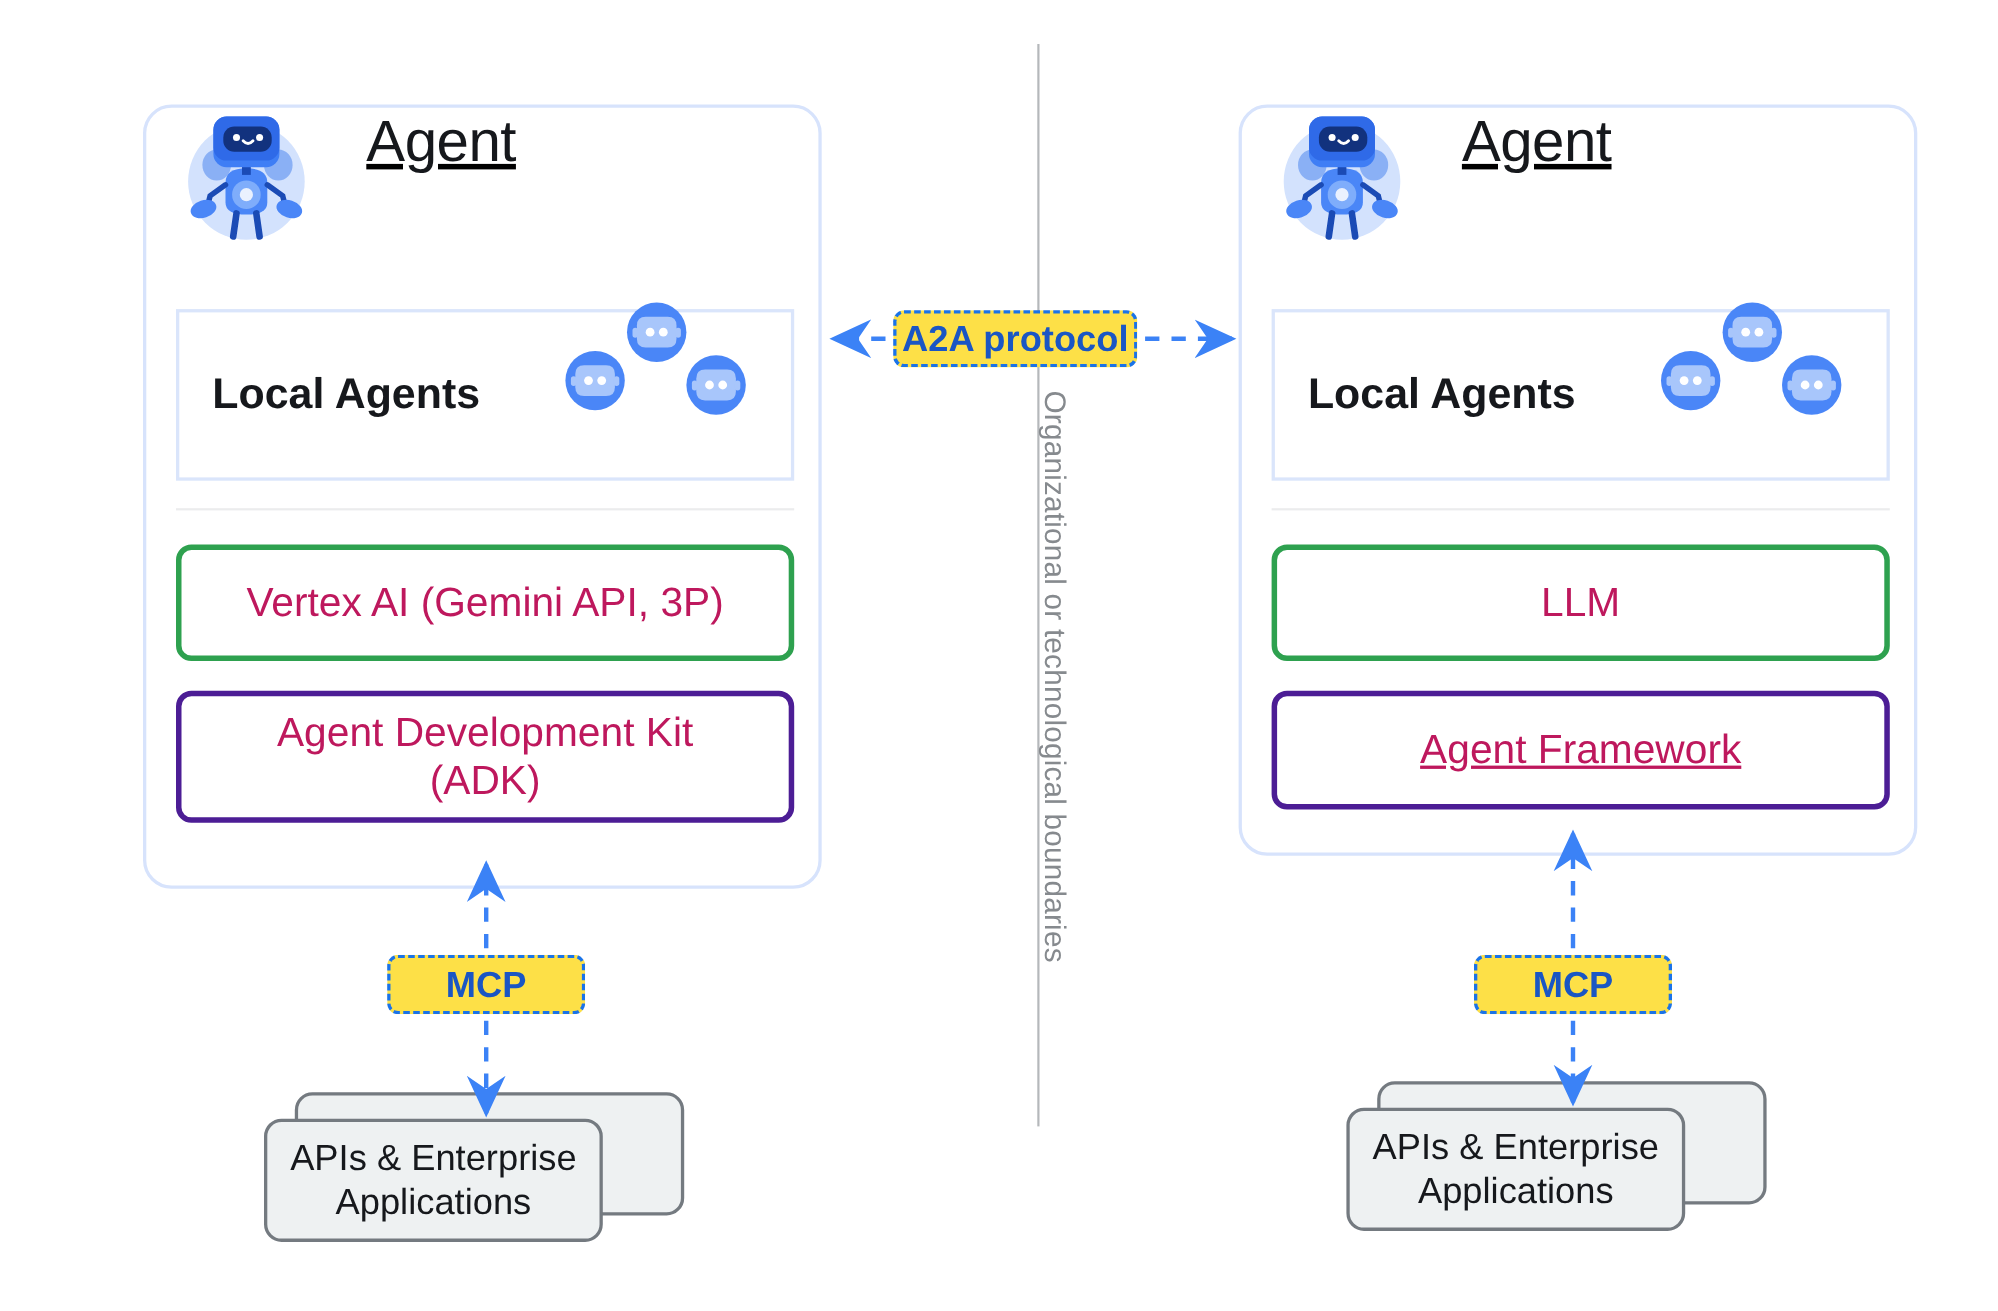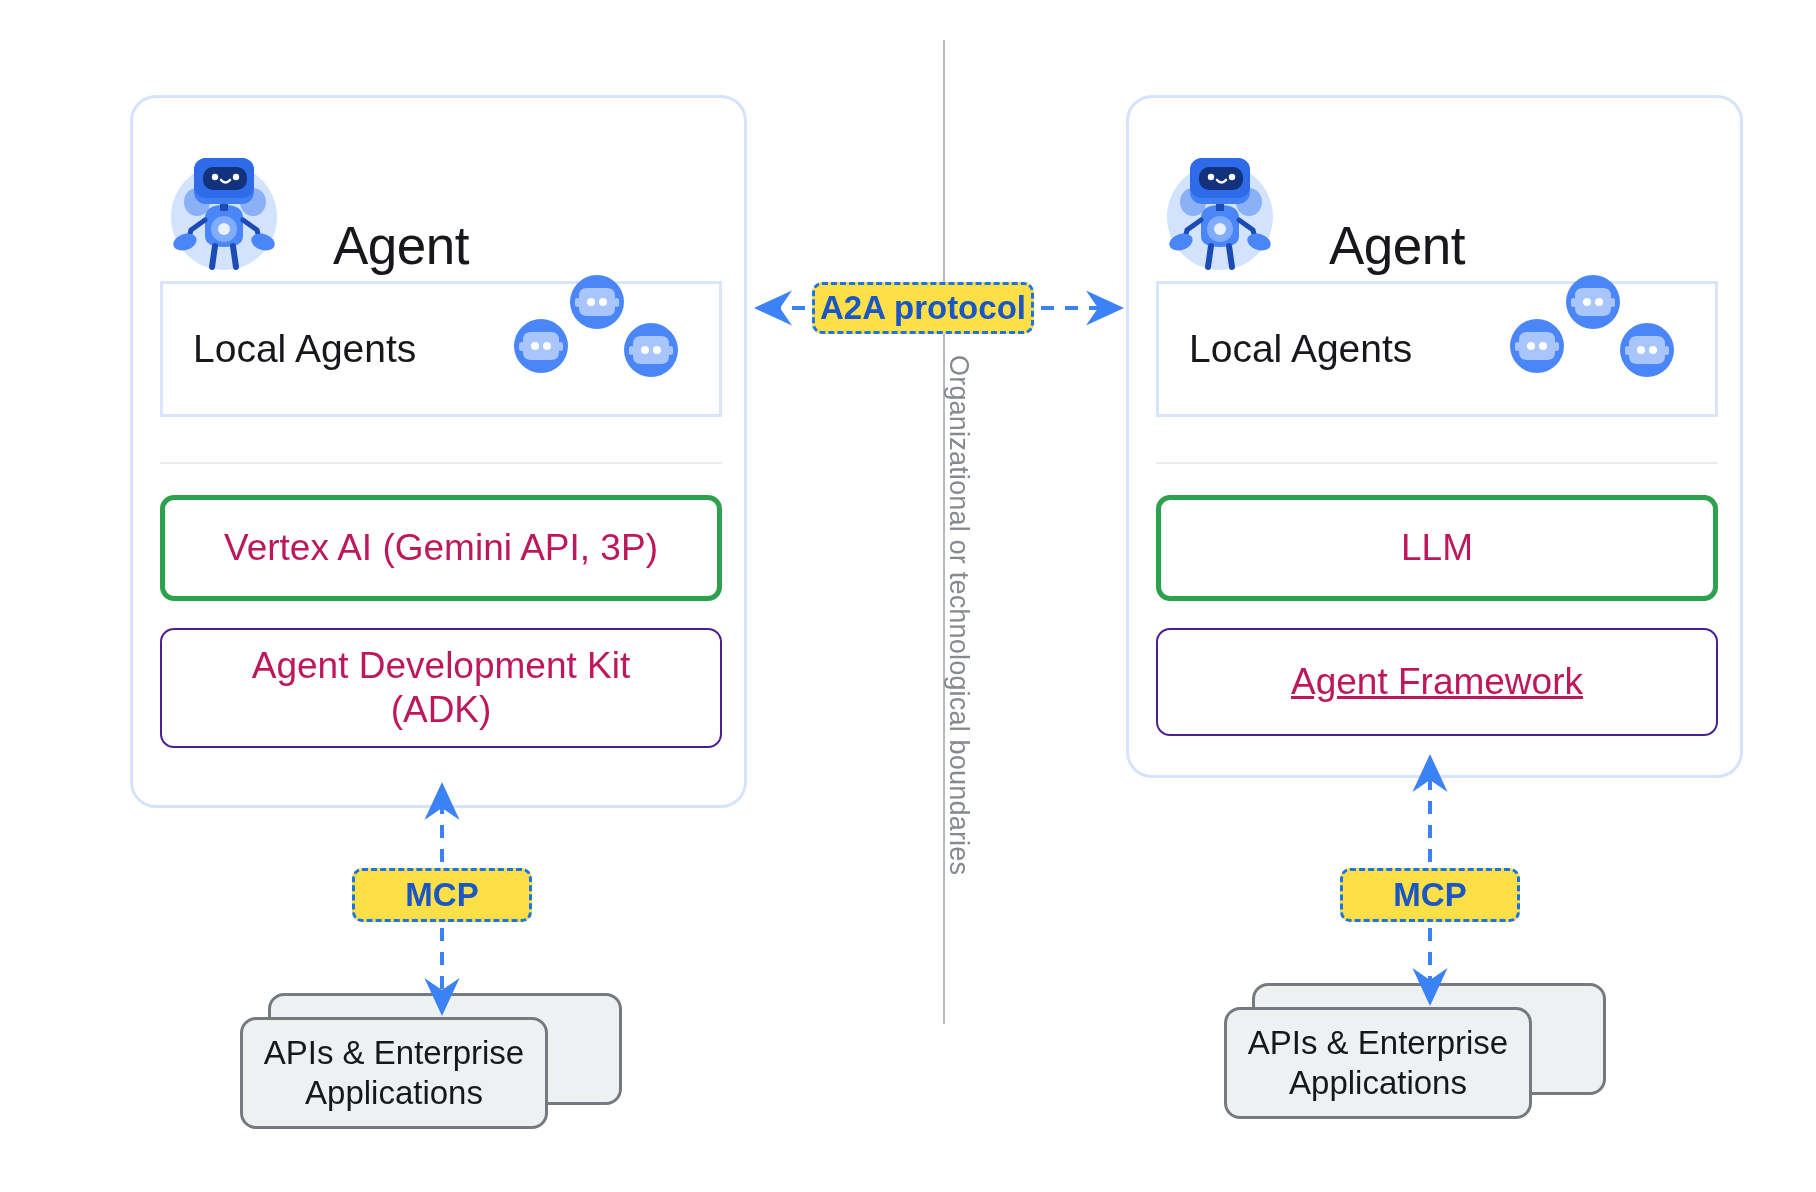--- a/index.html
+++ b/index.html
@@ -31,21 +31,22 @@
   #panel-left  { left: 130px;  top: 95px; width: 617px; height: 713px; }
   #panel-right { left: 1126px; top: 95px; width: 617px; height: 683px; }
 
   
   .agent-header {
     position: absolute;
     left: 0; top: 0;
     width: 100%;
     height: 178px;
     display: flex;
-    align-items: flex-end;
+    align-items: flex-start;
+    text-decoration: underline;
   }
   .avatar {
     margin-left: 28px;
     width: 126px;
     height: 126px;
     flex: none;
   }
   .agent-title {
     margin-left: 46px;
     font-size: 53px;
@@ -54,25 +55,26 @@
     white-space: nowrap;
   }
 
   
   .local-agents-box {
     position: absolute;
     box-sizing: border-box;
     left: 27px;
     top: 183px;
     width: 562px;
-    height: 136px;
+    height: 156px;
     border: 3px solid #dae5fb;
     background: #ffffff;
     display: flex;
     align-items: center;
+    font-weight: bold;
   }
   .local-agents-label {
     margin-left: 30px;
     font-size: 39px;
     color: #16181c;
     white-space: nowrap;
   }
   .mini-bots {
     position: absolute;
     right: 10px;
@@ -103,21 +105,21 @@
     display: flex;
     align-items: center;
     justify-content: center;
     text-align: center;
     font-size: 37px;
     color: #be185d;
     line-height: 1.18;
     padding: 0 14px;
   }
   .box-green  { border: 5px solid #2ea14f; }
-  .box-yellow { border: 2px solid #4c1d95; }
+  .box-yellow { border: 5px solid #4c1d95; }
 
   
   .chip {
     position: absolute;
     box-sizing: border-box;
     border: 3px dashed #1a73e8;
     border-radius: 10px;
     background: #fde047;
     color: #1a56c4;
     font-weight: bold;

